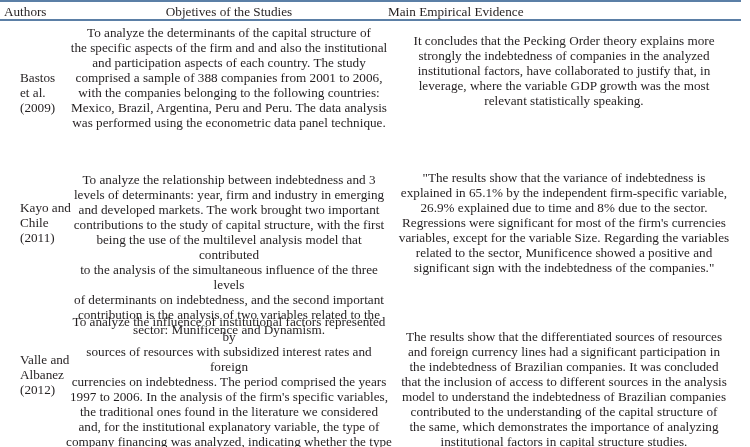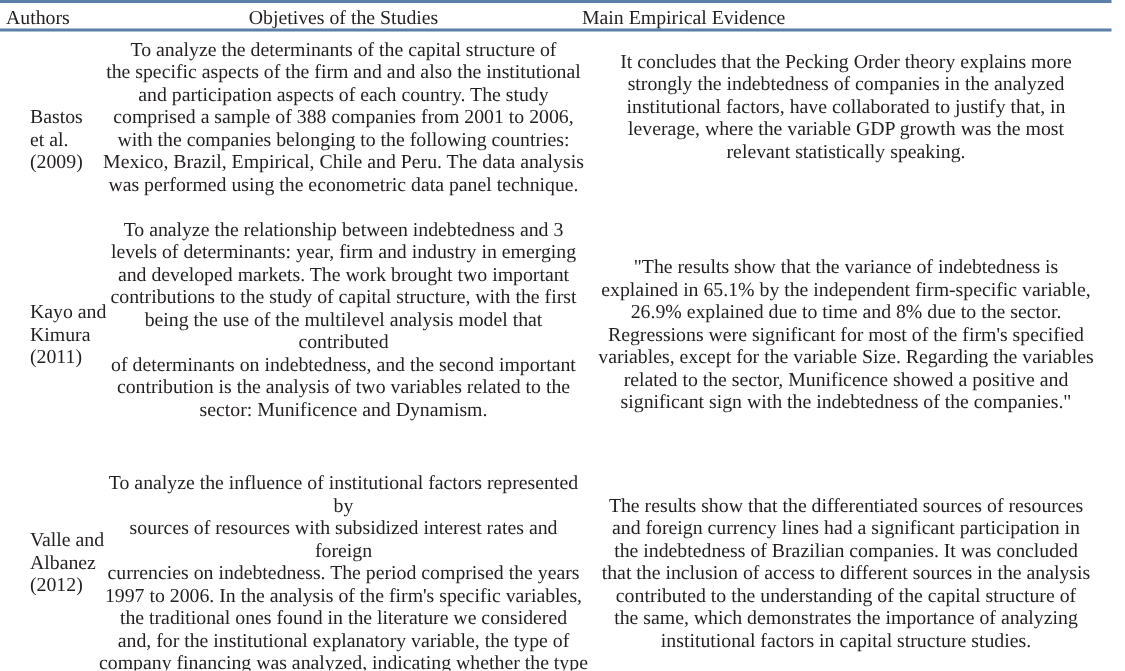--- a/index.html
+++ b/index.html
@@ -33,53 +33,54 @@
       <div>Bastos</div>
       <div>et al.</div>
       <div>(2009)</div>
     </div>
     <div class="cell obj" style="top:4px;">
       <div>To analyze the determinants of the capital structure of</div>
       <div>the specific aspects of the firm and and also the institutional</div>
       <div>and participation aspects of each country. The study</div>
       <div>comprised a sample of 388 companies from 2001 to 2006,</div>
       <div>with the companies belonging to the following countries:</div>
-      <div>Mexico, Brazil, Empirical, Chile and Peru. The data analysis</div>
+      <div>Mexico, Brazil, Argentina, Peru and Peru. The data analysis</div>
       <div>was performed using the econometric data panel technique.</div>
     </div>
     <div class="cell evi" style="top:12px;text-align:center;">
       <div>It concludes that the Pecking Order theory explains more</div>
       <div>strongly the indebtedness of companies in the analyzed</div>
       <div>institutional factors, have collaborated to justify that, in</div>
       <div>leverage, where the variable GDP growth was the most</div>
       <div>relevant statistically speaking.</div>
     </div>
   </div>
 
   <div class="row">
     <div class="cell auth" style="top:179px;">
       <div>Kayo and</div>
-      <div>Kimura</div>
+      <div>Chile</div>
       <div>(2011)</div>
     </div>
-    <div class="cell obj" style="top:124px;">
+    <div class="cell obj" style="top:151px;">
       <div>To analyze the relationship between indebtedness and 3</div>
       <div>levels of determinants: year, firm and industry in emerging</div>
       <div>and developed markets. The work brought two important</div>
       <div>contributions to the study of capital structure, with the first</div>
       <div>being the use of the multilevel analysis model that contributed</div>
+      <div>to the analysis of the simultaneous influence of the three levels</div>
       <div>of determinants on indebtedness, and the second important</div>
       <div>contribution is the analysis of two variables related to the</div>
       <div>sector: Munificence  and Dynamism.</div>
     </div>
     <div class="cell evi" style="top:149px;">
       <div>"The results show that the variance of indebtedness is</div>
       <div>explained in 65.1% by the independent firm-specific variable,</div>
       <div>26.9% explained due to time and 8% due to the sector.</div>
-      <div>Regressions were significant for most of the firm's specified</div>
+      <div>Regressions were significant for most of the firm's currencies</div>
       <div>variables, except for the variable Size. Regarding the variables</div>
       <div>related to the sector, Munificence showed a positive and</div>
       <div>significant sign with the indebtedness of the companies."</div>
     </div>
   </div>
 
   <div class="row">
     <div class="cell auth" style="top:331px;">
       <div>Valle and</div>
       <div>Albanez</div>
@@ -93,18 +94,19 @@
       <div>the traditional ones found in the literature we considered</div>
       <div>and, for the institutional explanatory variable, the type of</div>
       <div>company financing was analyzed, indicating whether the type</div>
 
     </div>
     <div class="cell evi" style="top:308px;">
       <div>The results show that the differentiated sources of resources</div>
       <div>and foreign currency lines had a significant participation in</div>
       <div>the indebtedness of Brazilian companies. It was concluded</div>
       <div>that the inclusion of access to different sources in the analysis</div>
+      <div>model to understand the indebtedness of Brazilian companies</div>
       <div>contributed to the understanding of the capital structure of</div>
       <div>the same, which demonstrates the importance of analyzing</div>
       <div>institutional factors in capital structure studies.</div>
     </div>
   </div>
 </div>
 
 </body></html>

